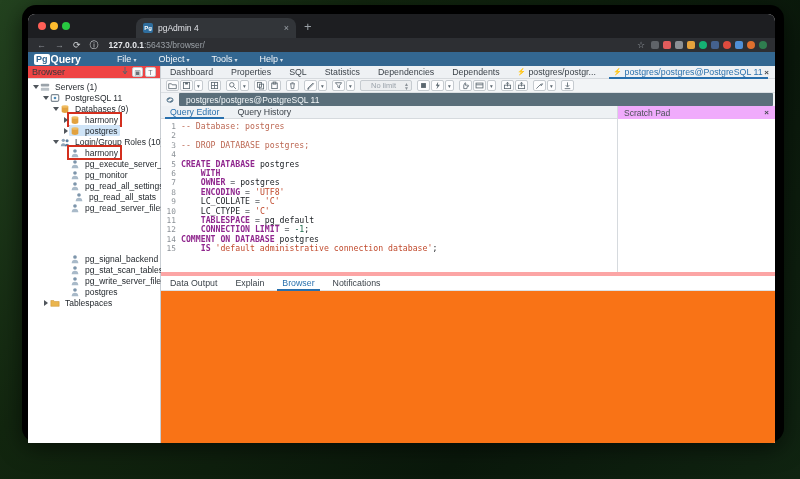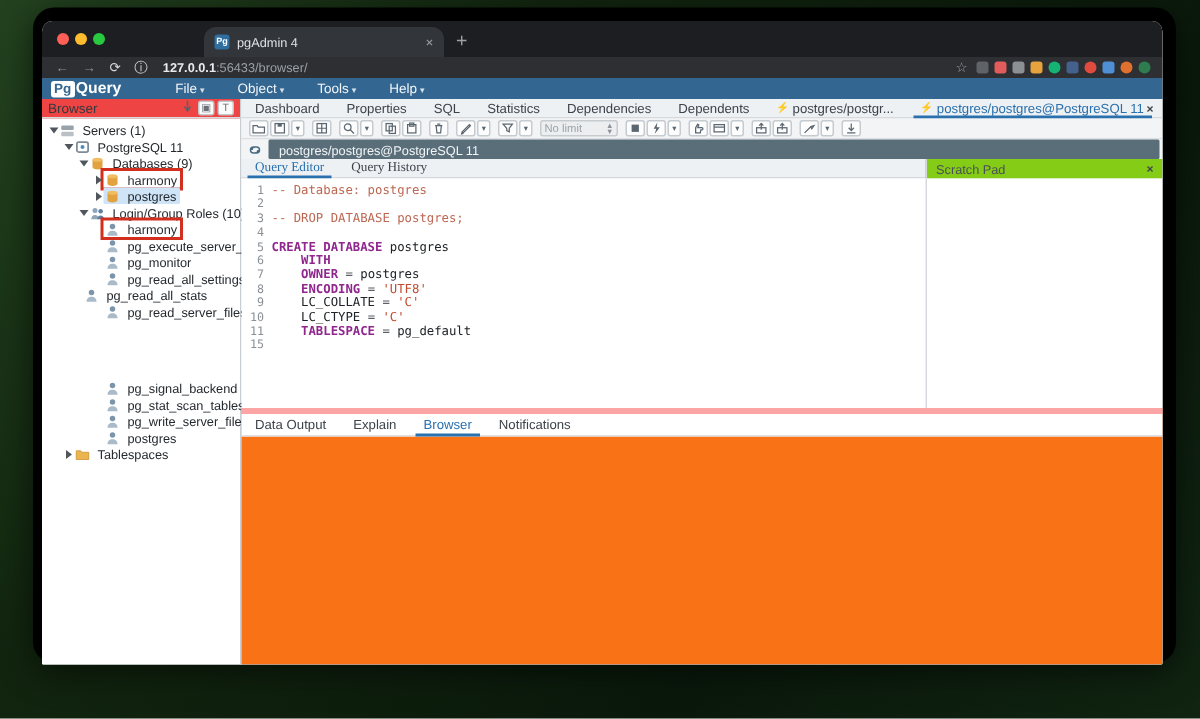--- a/index.html
+++ b/index.html
@@ -57,38 +57,38 @@
   .annot{outline:2px solid #d32f1e;outline-offset:0px;}
   
   .mainregion{position:absolute;left:133px;top:0;width:614px;height:377px;}
   .maintabs{position:absolute;left:0;top:0;width:614px;height:13px;background:#eef1f4;border-bottom:1px solid #d6dade;display:flex;align-items:center;box-sizing:border-box;}
   .mtab{font-size:8.8px;color:#3c434a;padding:0 9px;height:13px;display:flex;align-items:center;position:relative;white-space:nowrap;}
   .mtab.active{color:#2970ad;}
   .mtab.active::after{content:"";position:absolute;left:4px;right:4px;bottom:0;height:2px;background:#2970ad;}
   .bolt{color:#35393d;font-size:7px;margin-right:2px;}
   .mclose{position:absolute;right:6px;top:2px;color:#42474c;font-size:8px;font-weight:bold;}
   
-  .toolbar{position:absolute;left:0;top:13px;width:614px;height:14px;background:#f2f4f6;border-bottom:1px solid #dbdfe3;display:flex;align-items:center;padding-left:4px;box-sizing:border-box;}
+  .toolbar{position:absolute;left:0;top:13px;width:614px;height:14px;background:#f2f4f6;border-bottom:1px solid #dbdfe3;display:flex;align-items:center;padding-left:4px;box-sizing:border-box;text-align:center;}
   .tbtn{height:11px;min-width:13px;background:#fdfdfe;border:1px solid #c6cbd0;border-radius:2px;display:flex;align-items:center;justify-content:center;margin-left:1px;box-sizing:border-box;}
   .tbtn.gap{margin-left:5px;}
   .tbtn svg{display:block;}
   .tbtn .carglyph{font-size:5.5px;color:#5b6770;padding:0 1px;}
   .combo{height:11px;width:52px;background:#eceef0;border:1px solid #c6cbd0;border-radius:2px;margin-left:5px;display:flex;align-items:center;font-size:7.5px;color:#9aa2aa;padding:0 2px;box-sizing:border-box;}
   .combo .cv{flex:1;}
   .combo .spin{font-size:5px;line-height:4px;color:#8b9298;}
   
   .connrow{position:absolute;left:0;top:27px;width:614px;height:13px;background:#f2f4f6;display:flex;align-items:center;}
   .connicon{width:18px;height:13px;display:flex;align-items:center;justify-content:center;}
   .connbar{flex:1;height:13px;background:#5a6e7a;color:#f2f6f8;font-size:8.5px;display:flex;align-items:center;padding-left:7px;margin-right:2px;border-radius:1px;}
   
   .edtabs{position:absolute;left:0;top:40px;width:614px;height:13px;background:#eef1f4;border-bottom:1px solid #d6dade;display:flex;align-items:center;box-sizing:border-box;}
-  .etab{font-size:8.8px;color:#3c434a;padding:0 9px;height:13px;display:flex;align-items:flex-start;position:relative;font-family:Liberation Serif, serif;}
+  .etab{font-size:8.8px;color:#3c434a;padding:0 9px;height:13px;display:flex;align-items:center;position:relative;}
   .etab.active{color:#2970ad;}
   .etab.active::after{content:"";position:absolute;left:4px;right:4px;bottom:0;height:2px;background:#2970ad;}
-  .scratchhead{position:absolute;left:456px;top:0;width:158px;height:13px;border-left:1px solid #d6dade;display:flex;align-items:center;font-size:8.5px;color:#4a5056;padding:0 6px;box-sizing:border-box;background:#84cc16;}
+  .scratchhead{position:absolute;left:456px;top:0;width:158px;height:13px;border-left:1px solid #d6dade;display:flex;align-items:center;font-size:8.5px;color:#4a5056;padding:0 6px;box-sizing:border-box;background:#f0abfc;}
   .scratchhead .sp{flex:1;}
   .xicon{color:#42474c;font-size:8px;font-weight:bold;}
   
   .editor{position:absolute;left:0;top:53px;width:456px;height:153px;background:#fff;overflow:hidden;}
   .codeline{display:flex;height:9.4px;line-height:9.4px;font-family:"DejaVu Sans Mono",monospace;font-size:8.2px;white-space:pre;}
   .lnum{width:15px;text-align:right;color:#8a9096;padding-right:5px;flex:none;font-size:7.8px;}
   .tk-kw{color:#90278e;font-weight:bold;}
   .tk-cm{color:#bc6752;}
   .tk-str{color:#c14b2e;}
   .tk-op{color:#5c6166;}
@@ -285,21 +285,21 @@
               <span class="selwrap">
                 <span class="ticon">
                   <svg width="10" height="10" viewBox="0 0 12 12">
                     <circle cx="6" cy="3.6" r="2.2" fill="#7d95ab"></circle>
                     <path d="M2 11 c0-2.6 1.7-4 4-4 s4 1.4 4 4 z" fill="#a9bac9"></path>
                   </svg>
                 </span>
                 <span class="tlabel">pg_read_all_settings</span>
               </span>
             </div>
-            <div class="trow" style="padding-left: 20px;">
+            <div class="trow" style="padding-left: 38px;">
               <span class="chev"></span>
               <span class="selwrap">
                 <span class="ticon">
                   <svg width="10" height="10" viewBox="0 0 12 12">
                     <circle cx="6" cy="3.6" r="2.2" fill="#7d95ab"></circle>
                     <path d="M2 11 c0-2.6 1.7-4 4-4 s4 1.4 4 4 z" fill="#a9bac9"></path>
                   </svg>
                 </span>
                 <span class="tlabel">pg_read_all_stats</span>
               </span>
@@ -594,21 +594,23 @@
             <div class="codeline"><span class="lnum">2</span><span></span></div>
             <div class="codeline"><span class="lnum">3</span><span><span class="tk-cm">-- DROP DATABASE postgres;</span></span></div>
             <div class="codeline"><span class="lnum">4</span><span></span></div>
             <div class="codeline"><span class="lnum">5</span><span><span class="tk-kw">CREATE DATABASE</span><span class="tk-id"> postgres</span></span></div>
             <div class="codeline"><span class="lnum">6</span><span><span class="tk-id">    </span><span class="tk-kw">WITH</span></span></div>
             <div class="codeline"><span class="lnum">7</span><span><span class="tk-id">    </span><span class="tk-kw">OWNER</span><span class="tk-op"> = </span><span class="tk-id">postgres</span></span></div>
             <div class="codeline"><span class="lnum">8</span><span><span class="tk-id">    </span><span class="tk-kw">ENCODING</span><span class="tk-op"> = </span><span class="tk-str">'UTF8'</span></span></div>
             <div class="codeline"><span class="lnum">9</span><span><span class="tk-id">    LC_COLLATE</span><span class="tk-op"> = </span><span class="tk-str">'C'</span></span></div>
             <div class="codeline"><span class="lnum">10</span><span><span class="tk-id">    LC_CTYPE</span><span class="tk-op"> = </span><span class="tk-str">'C'</span></span></div>
             <div class="codeline"><span class="lnum">11</span><span><span class="tk-id">    </span><span class="tk-kw">TABLESPACE</span><span class="tk-op"> = </span><span class="tk-id">pg_default</span></span></div>
-            <div class="codeline"><span class="lnum">15</span></div>
+            <div class="codeline"><span class="lnum">12</span><span><span class="tk-id">    </span><span class="tk-kw">CONNECTION LIMIT</span><span class="tk-op"> = </span><span class="tk-num">-1</span><span class="tk-id">;</span></span></div>
+            <div class="codeline"><span class="lnum">14</span><span><span class="tk-kw">COMMENT ON DATABASE</span><span class="tk-id"> postgres</span></span></div>
+            <div class="codeline"><span class="lnum">15</span><span><span class="tk-id">    </span><span class="tk-kw">IS</span><span class="tk-str"> 'default administrative connection database'</span><span class="tk-id">;</span></span></div>
           </div>
         <div class="scratch"></div>
 
         <div class="bottompanel">
           <div class="btabs" id="btabs">
               <div class="mtab">
                 <span>Data Output</span>
               </div>
               <div class="mtab">
                 <span>Explain</span>

